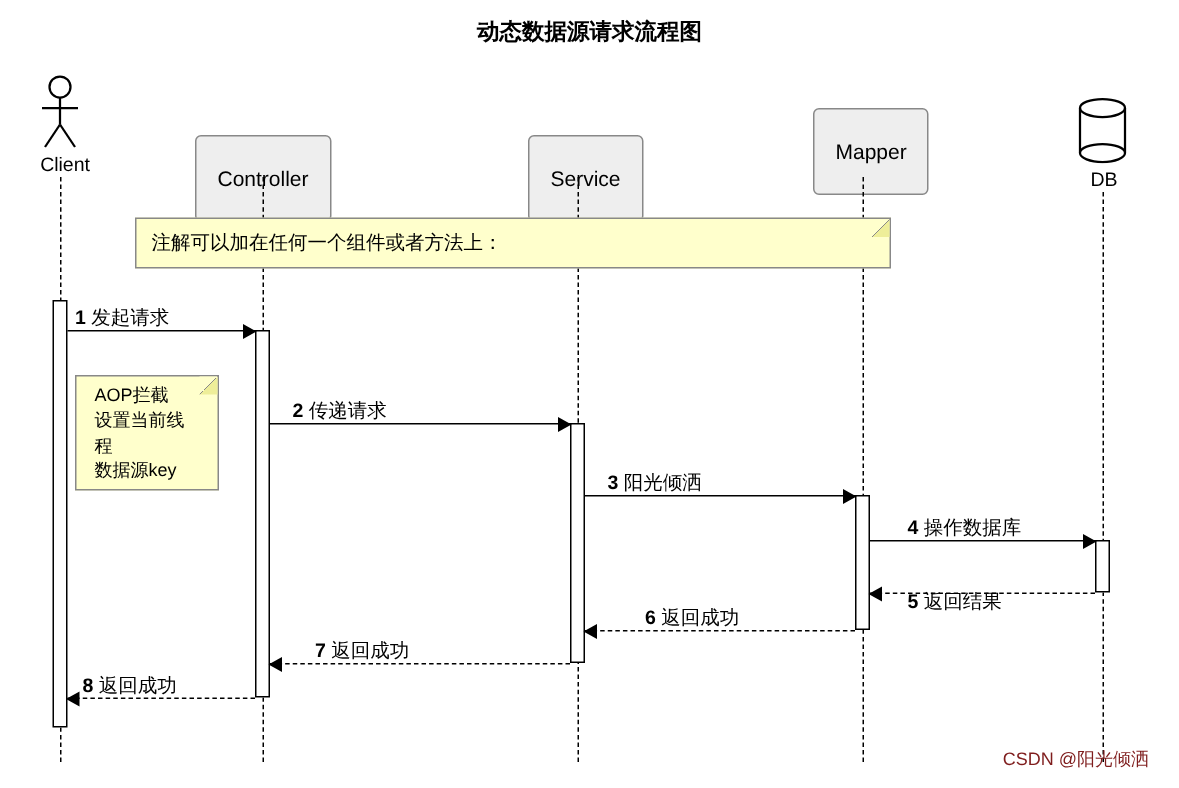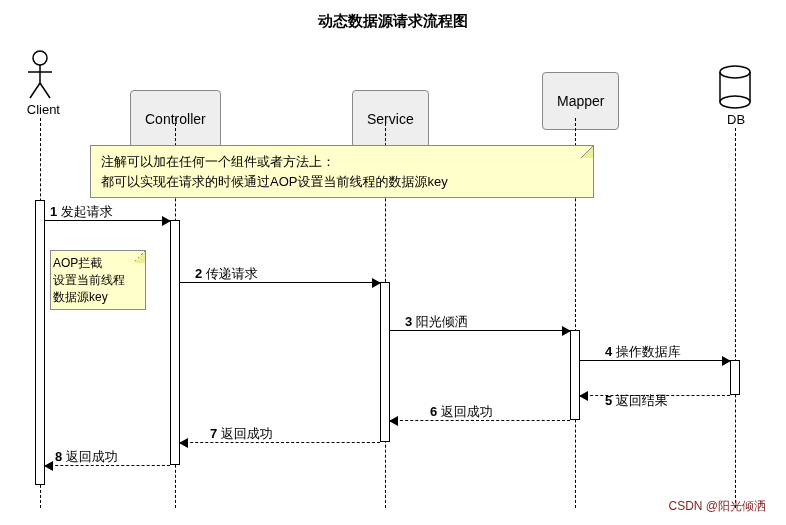--- a/index.html
+++ b/index.html
@@ -8,21 +8,21 @@
     .actor { position: absolute; text-align: right; }
     .stickman { display: block; margin: 0 auto; }
     .actor-label { margin-top: 2px; font-size: 13px; }
     .lifeline-box { position: absolute; border: 1.5px solid #888; background: #eee; border-radius: 4px; padding: 20px 14px; font-size: 14px; }
     .db-shape { position: absolute; }
     .db-label { position: absolute; font-size: 13px; }
     .lifeline { position: absolute; border-left: 1.5px dashed #000; width: 0; }
     .activation { position: absolute; background: #fff; border: 1.5px solid #000; width: 10px; }
     .note { position: absolute; background: #ffffcc; border: 1px solid #888; padding: 6px 10px; font-size: 13px; line-height: 1.5; }
     .note-fold { position: absolute; top: 0; right: 0; width: 12px; height: 12px; background: linear-gradient(135deg, #ffffcc 50%, #888 50%, #888 52%, #eeee99 52%); }
-    .small-note { position: absolute; background: #ffffcc; border: 1px solid #888; padding: 4px 2px; font-size: 12px; line-height: 1.4; }
+    .small-note { position: absolute; background: #ffffcc; border: 1px solid #888; padding: 4px 12px; font-size: 12px; line-height: 1.4; }
     .arrow { position: absolute; height: 0; }
     .arrow-solid { border-top: 1.5px solid #000; }
     .arrow-dashed { border-top: 1.5px dashed #000; }
     .arrow-head-r { position: absolute; right: -1px; top: -5px; width: 0; height: 0; border-left: 9px solid #000; border-top: 5px solid transparent; border-bottom: 5px solid transparent; }
     .arrow-head-l { position: absolute; left: -1px; top: -5px; width: 0; height: 0; border-right: 9px solid #000; border-top: 5px solid transparent; border-bottom: 5px solid transparent; }
     .msg-label { position: absolute; font-size: 13px; white-space: nowrap; }
     .msg-label .num { font-weight: bold; }
     .watermark { position: absolute; right: 20px; bottom: 10px; color: #7f1d1d; font-size: 12px; }
   </style>
 </head>
@@ -56,21 +56,20 @@
 <div class="db-label" style="left:727px; top:112px;">DB</div>
 
 <div class="lifeline" style="left:40px; top:118px; height:390px;"></div>
 <div class="lifeline" style="left:175px; top:118px; height:390px;"></div>
 <div class="lifeline" style="left:385px; top:118px; height:390px;"></div>
 <div class="lifeline" style="left:575px; top:118px; height:390px;"></div>
 <div class="lifeline" style="left:735px; top:128px; height:380px;"></div>
 
 <div class="note" style="left:90px; top:145px; width:504px;">
   <div>注解可以加在任何一个组件或者方法上：</div>
-  <div>都可以实现在请求的时候通过AOP设置当前线程的数据源key</div>
   <div class="note-fold"></div>
 </div>
 
 <div class="small-note" style="left:50px; top:250px; width:96px;">
   <div>AOP拦截</div>
   <div>设置当前线程</div>
   <div>数据源key</div>
   <div class="note-fold"></div>
 </div>
 

